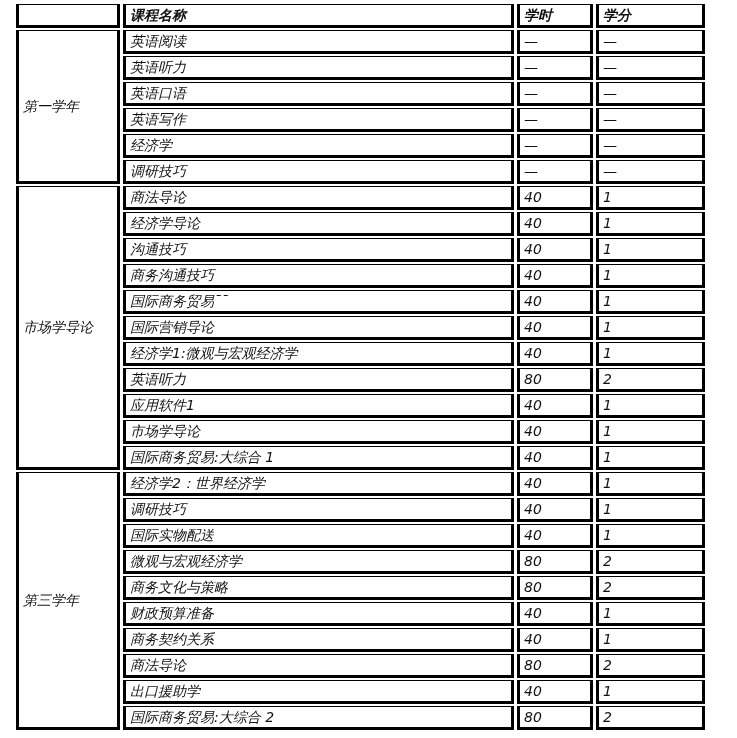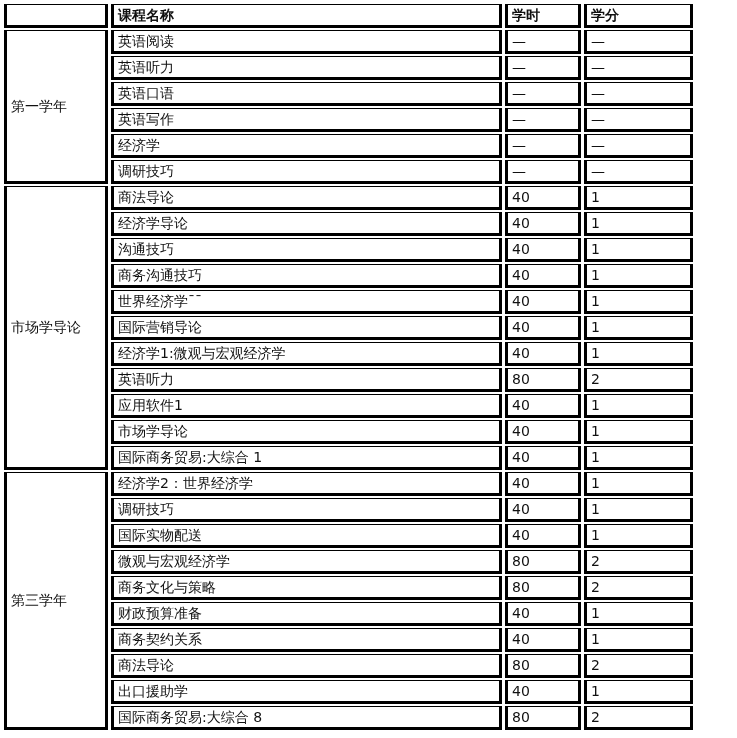--- a/index.html
+++ b/index.html
@@ -1,20 +1,21 @@
 <!DOCTYPE html>
 <html><head>
 <meta charset="utf-8">
 <style>
   html, body { margin: 0; padding: 0; background: #ffffff; }
   body { width: 737px; height: 738px; overflow: hidden; font-family: "DejaVu Sans", "Liberation Sans", sans-serif; color: #111; }
   table.curriculum {
-    position: absolute; left: 4px; top: 4px;
+    position: absolute; left: 16px; top: 4px;
     border-collapse: separate; border-spacing: 3px 2px;
     margin: -2px -3px;
+    font-style: italic;
   }
   table.curriculum td, table.curriculum th {
     border-top: 1px solid #000;
     border-left: 3px solid #000;
     border-right: 3px solid #000;
     border-bottom: 3px solid #000;
     padding: 0 4px;
     height: 20px;
     font-size: 14px;
     line-height: 20px;
@@ -95,21 +96,21 @@
         <td>沟通技巧</td>
         <td>40</td>
         <td>1</td>
       </tr>
       <tr>
         <td>商务沟通技巧</td>
         <td>40</td>
         <td>1</td>
       </tr>
       <tr>
-        <td>世界经济学¯¯</td>
+        <td>国际商务贸易¯¯</td>
         <td>40</td>
         <td>1</td>
       </tr>
       <tr>
         <td>国际营销导论</td>
         <td>40</td>
         <td>1</td>
       </tr>
       <tr>
         <td>经济学1:微观与宏观经济学</td>
@@ -176,18 +177,18 @@
         <td>商法导论</td>
         <td>80</td>
         <td>2</td>
       </tr>
       <tr>
         <td>出口援助学</td>
         <td>40</td>
         <td>1</td>
       </tr>
       <tr>
-        <td>国际商务贸易:大综合 8</td>
+        <td>国际商务贸易:大综合 2</td>
         <td>80</td>
         <td>2</td>
       </tr>
     </tbody>
 </table>
 
 </body></html>

